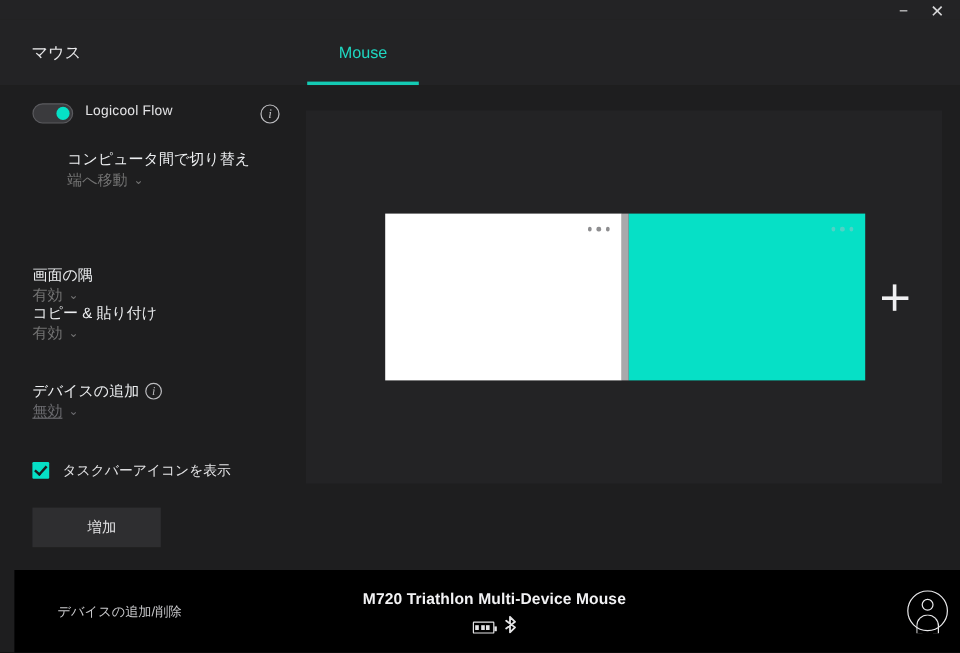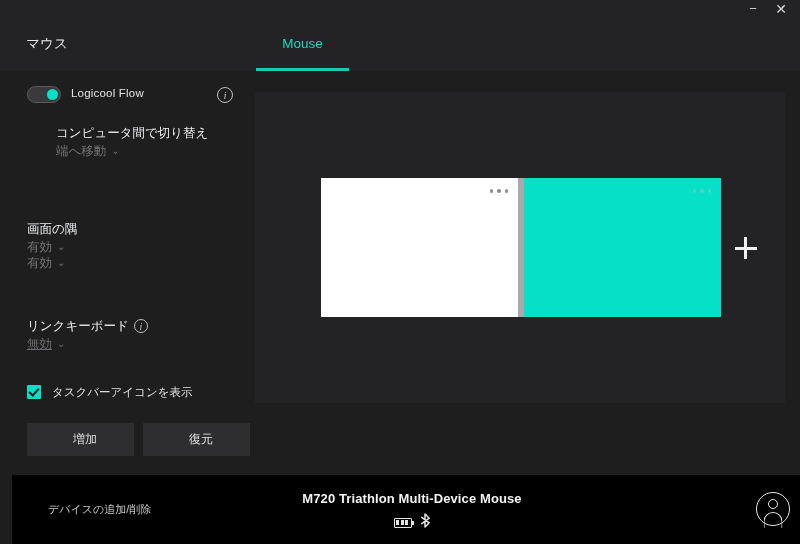--- a/index.html
+++ b/index.html
@@ -398,42 +398,42 @@
       </div>
 
       <div class="setting set-corner">
         <div class="s-label">画面の隅</div>
         <div class="s-value">
           <span>有効</span><span class="chev">⌄</span>
         </div>
       </div>
 
       <div class="setting set-copy">
+        <div class="s-label">コピー &amp; 貼り付け</div>
         <div class="s-value">
           <span>有効</span><span class="chev">⌄</span>
         </div>
       </div>
 
       <div class="setting set-keyb">
         <div class="s-label">
-          <span class="s-label-inline">リンクキーボード</span><span class="info-icon info-inline">i</span>
+          <span class="s-label-inline">デバイスの追加</span><span class="info-icon info-inline">i</span>
         </div>
         <div class="s-value disabled">
           <span>無効</span><span class="chev">⌄</span>
         </div>
       </div>
 
       <div class="checkbox-row">
         <span class="checkbox"></span>
         <span class="checkbox-label">タスクバーアイコンを表示</span>
       </div>
 
       <div class="btn-row">
         <button class="btn">増加</button>
-        <button class="btn">復元</button>
       </div>
     </div>
 
     <div class="canvas">
       <div class="screens">
         <div class="screen screen-white">
           <span class="dots dots-dark">
               <i></i>
               <i></i>
               <i></i>

